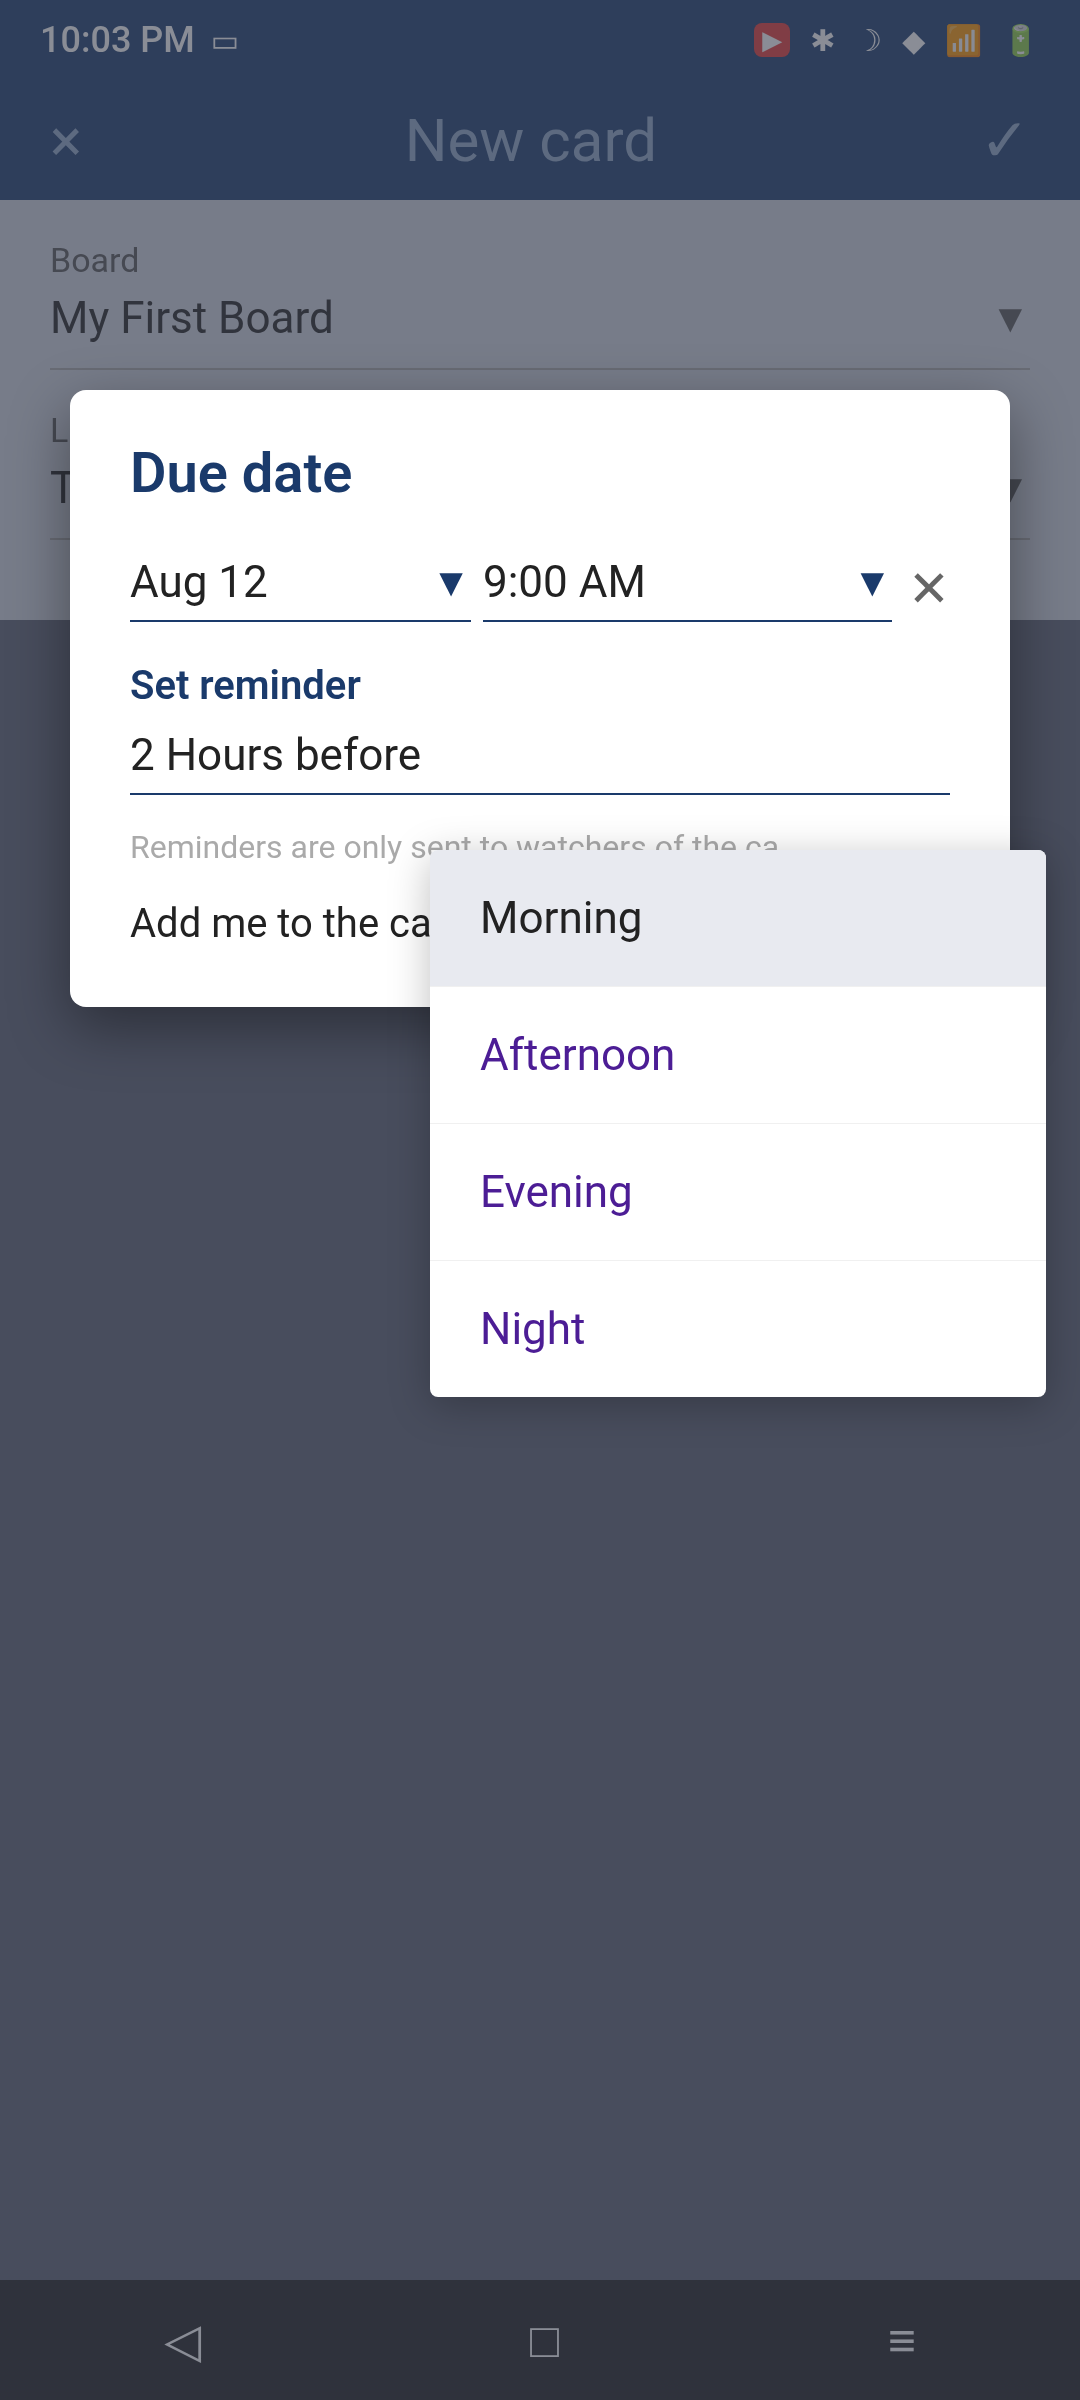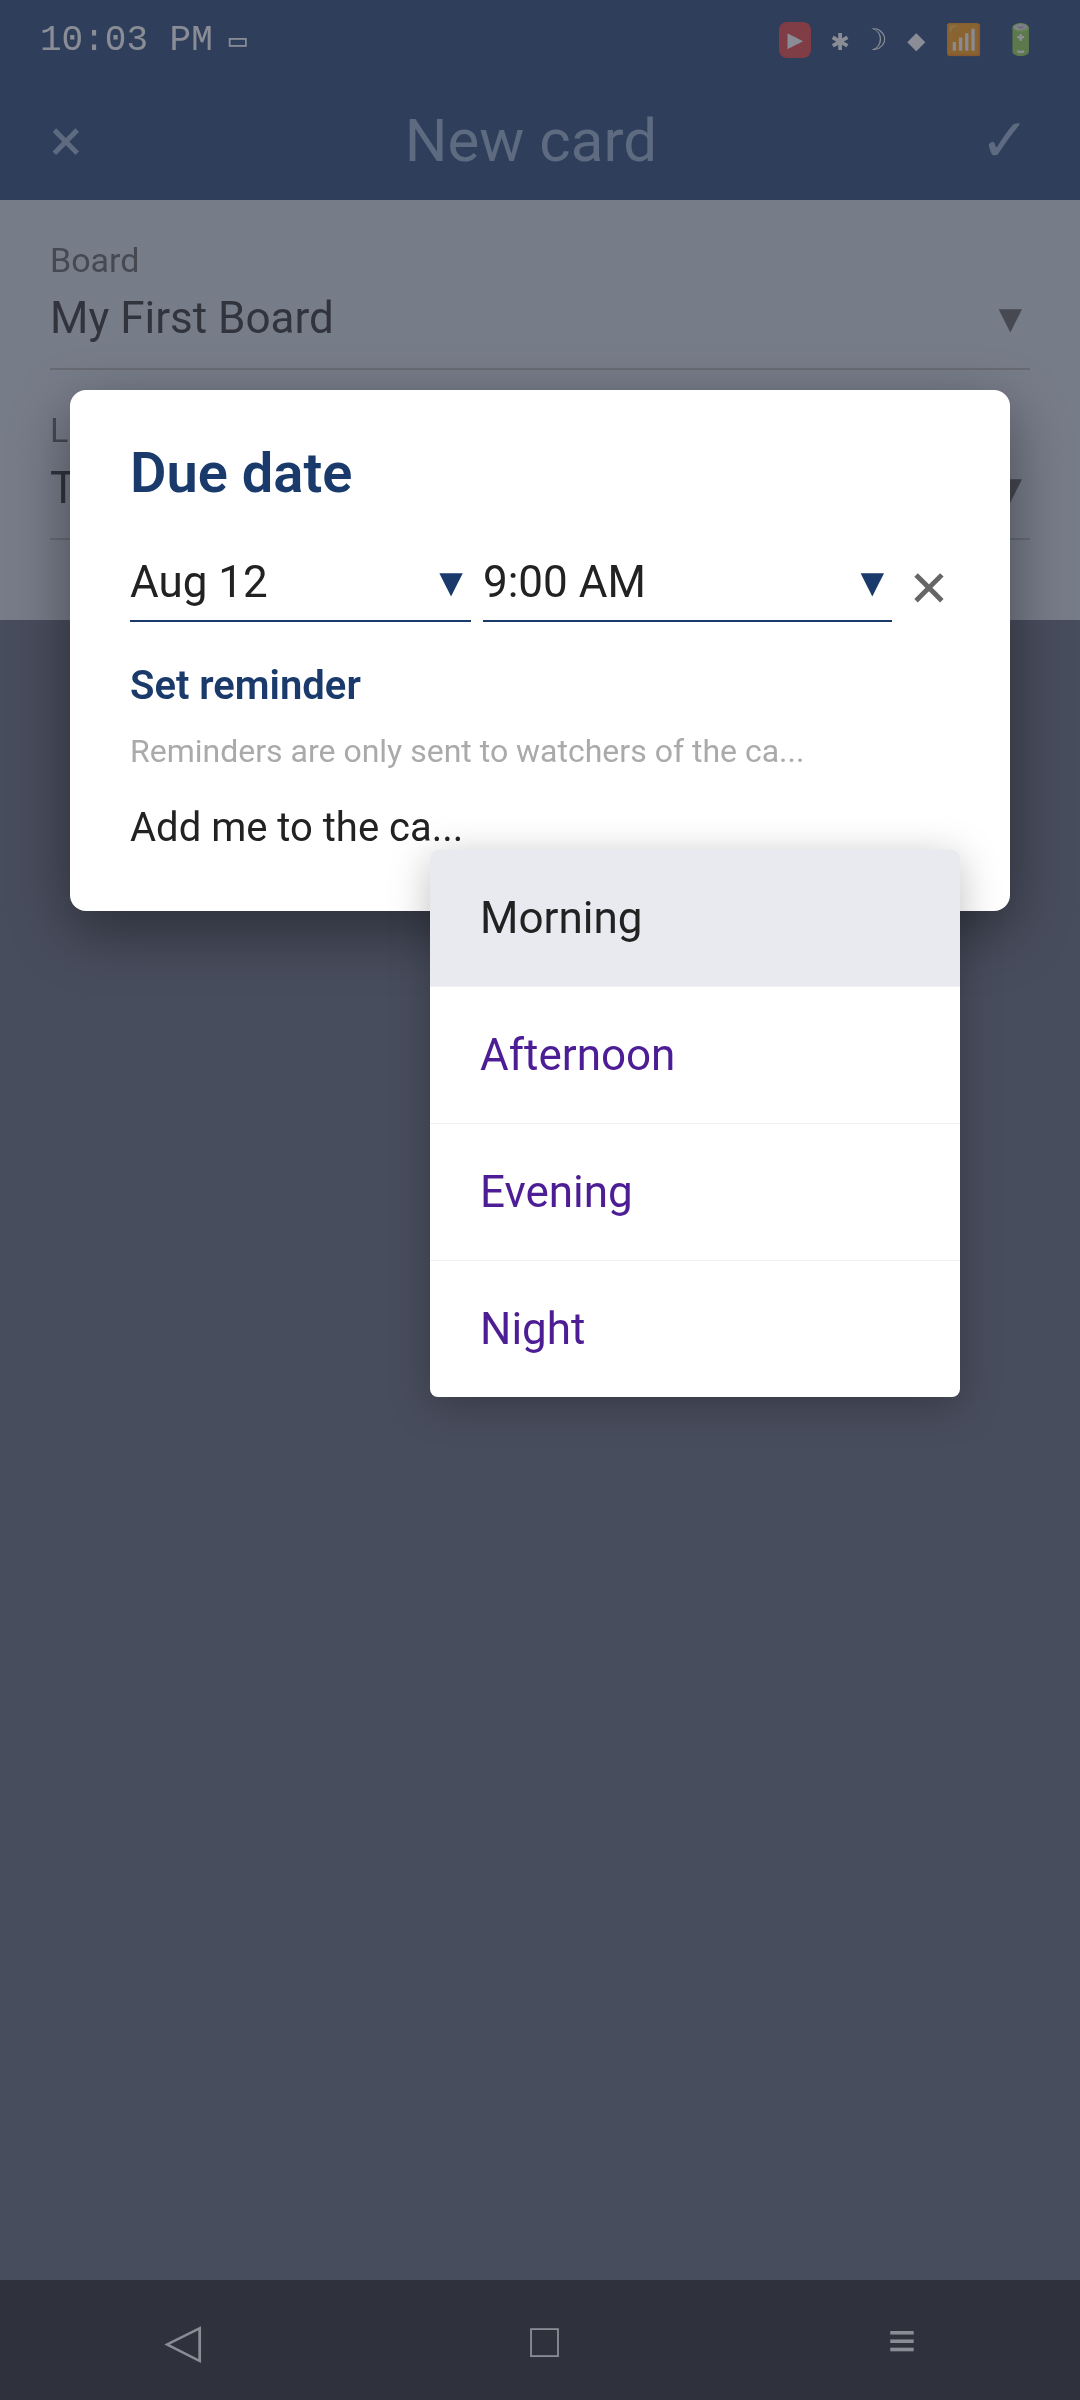--- a/index.html
+++ b/index.html
@@ -16,21 +16,20 @@
 
     
     .status-bar {
       width: 100%;
       height: 80px;
       background: #1a3a6b;
       display: flex;
       align-items: center;
       justify-content: space-between;
       padding: 0 40px;
-      font-family: Liberation Mono, monospace;
     }
 
     .status-bar-left {
       display: flex;
       align-items: center;
       gap: 16px;
     }
 
     .status-time {
       color: white;
@@ -221,21 +220,21 @@
     .add-me-text {
       color: #222;
       font-size: 40px;
     }
 
     
     .dropdown-popup {
       position: absolute;
       top: 850px;
       left: 430px;
-      width: 530px;
+      width: 616px;
       background: white;
       border-radius: 8px;
       box-shadow: 0 8px 40px rgba(0,0,0,0.25);
       z-index: 30;
       overflow: hidden;
     }
 
     .dropdown-item {
       padding: 42px 50px;
       font-size: 44px;
@@ -320,20 +319,23 @@
       <span class="date-arrow">▼</span>
     </div>
     <div class="time-field">
       <span class="time-text">9:00 AM</span>
       <span class="date-arrow">▼</span>
     </div>
     <span class="close-btn">✕</span>
   </div>
 
   <div class="reminder-label">Set reminder</div>
+  <div class="reminder-value-row">
+    <span class="reminder-value">2 Hours before</span>
+  </div>
   <div class="reminder-note">Reminders are only sent to watchers of the ca...</div>
   <div class="add-me-text">Add me to the ca...</div>
 </div>
 
 <div class="dropdown-popup">
   <div class="dropdown-item selected">Morning</div>
   <div class="dropdown-item">Afternoon</div>
   <div class="dropdown-item">Evening</div>
   <div class="dropdown-item">Night</div>
 </div>

